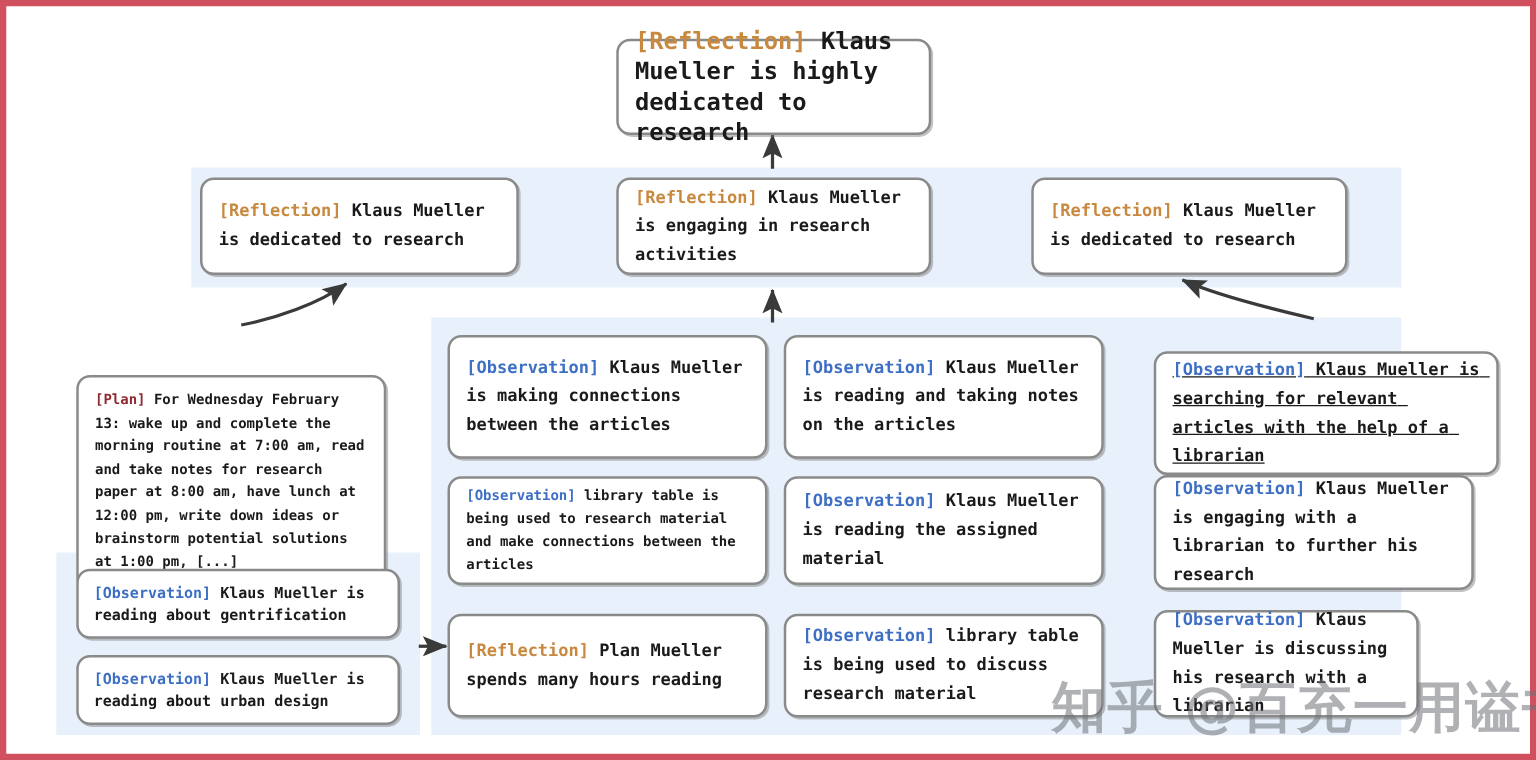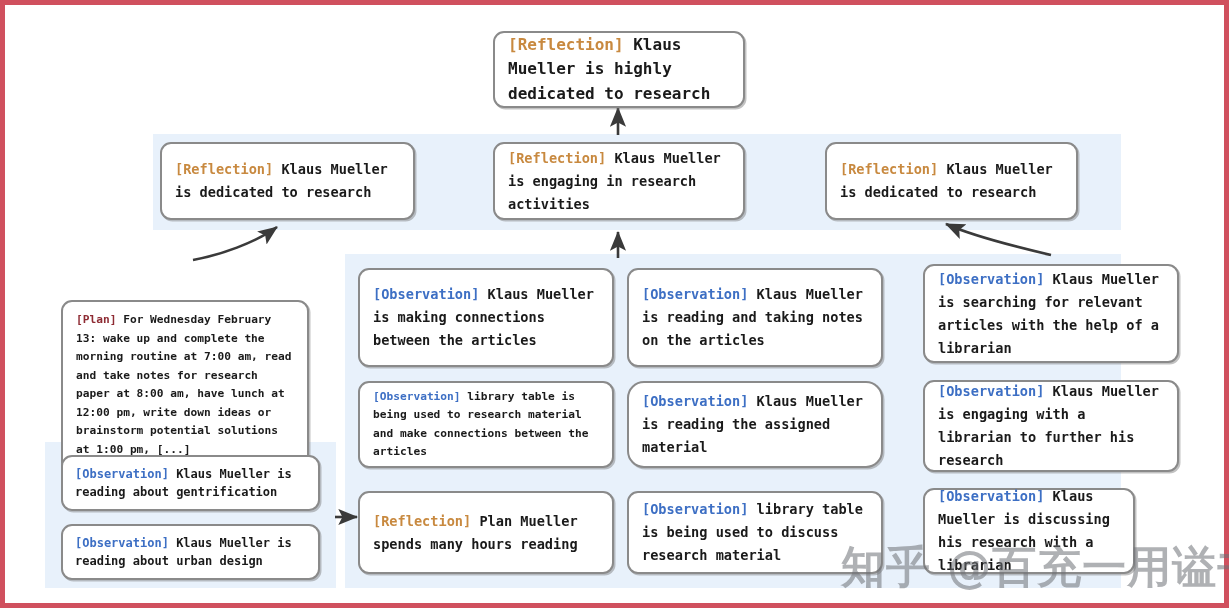--- a/index.html
+++ b/index.html
@@ -39,21 +39,21 @@
     width:100%;
     white-space:pre-wrap;
     word-break:normal;
   }
   .tag{font-weight:bold;}
   .tag-reflection{color:#c8893f;}
   .tag-observation{color:#3d6fc4;}
   .tag-plan{color:#8e2b33;}
 
   
-  .f15{font-size:16px;line-height:24.5px;padding:22px 13px;}
+  .f15{font-size:19px;line-height:24.5px;padding:22px 13px;}
   .f14{font-size:13.6px;line-height:23px;padding:9px 13px;}
   .f11{font-size:11.2px;line-height:18.5px;padding:9px 13px;}
   .f10{font-size:12px;line-height:18px;padding:8px 12px;}
 
   .node.align-top{align-items:flex-start;}
 
   svg.edges{position:absolute;left:0;top:0;width:1229px;height:608px;pointer-events:none;}
 
   
   #watermark{
@@ -138,29 +138,29 @@
     </div>
 
     <div class="node f14" style="left:353px;top:486px;width:256px;height:83px;">
       <span class="txt"><span class="tag tag-reflection">[Reflection]</span><span> Plan Mueller spends many hours reading</span></span>
     </div>
 
     <div class="node f14" style="left:622px;top:263px;width:256px;height:99px;">
       <span class="txt"><span class="tag tag-observation">[Observation]</span><span> Klaus Mueller is reading and taking notes on the articles</span></span>
     </div>
 
-    <div class="node f14" style="left:622px;top:376px;width:256px;height:87px;border-radius:17px;">
+    <div class="node f14" style="left:622px;top:376px;width:256px;height:87px;">
       <span class="txt"><span class="tag tag-observation">[Observation]</span><span> Klaus Mueller is reading the assigned material</span></span>
     </div>
 
     <div class="node f14" style="left:622px;top:486px;width:256px;height:83px;">
       <span class="txt"><span class="tag tag-observation">[Observation]</span><span> library table is being used to discuss research material</span></span>
     </div>
 
-    <div class="node f14" style="left:918px;top:259px;width:256px;height:99px;">
+    <div class="node f14" style="left:918px;top:276px;width:276px;height:99px;text-decoration:underline;">
       <span class="txt"><span class="tag tag-observation">[Observation]</span><span> Klaus Mueller is searching for relevant articles with the help of a librarian</span></span>
     </div>
 
     <div class="node f14" style="left:918px;top:375px;width:256px;height:92px;">
       <span class="txt"><span class="tag tag-observation">[Observation]</span><span> Klaus Mueller is engaging with a librarian to further his research</span></span>
     </div>
 
     <div class="node f14" style="left:918px;top:483px;width:212px;height:86px;">
       <span class="txt"><span class="tag tag-observation">[Observation]</span><span> Klaus Mueller is discussing his research with a librarian</span></span>
     </div>

